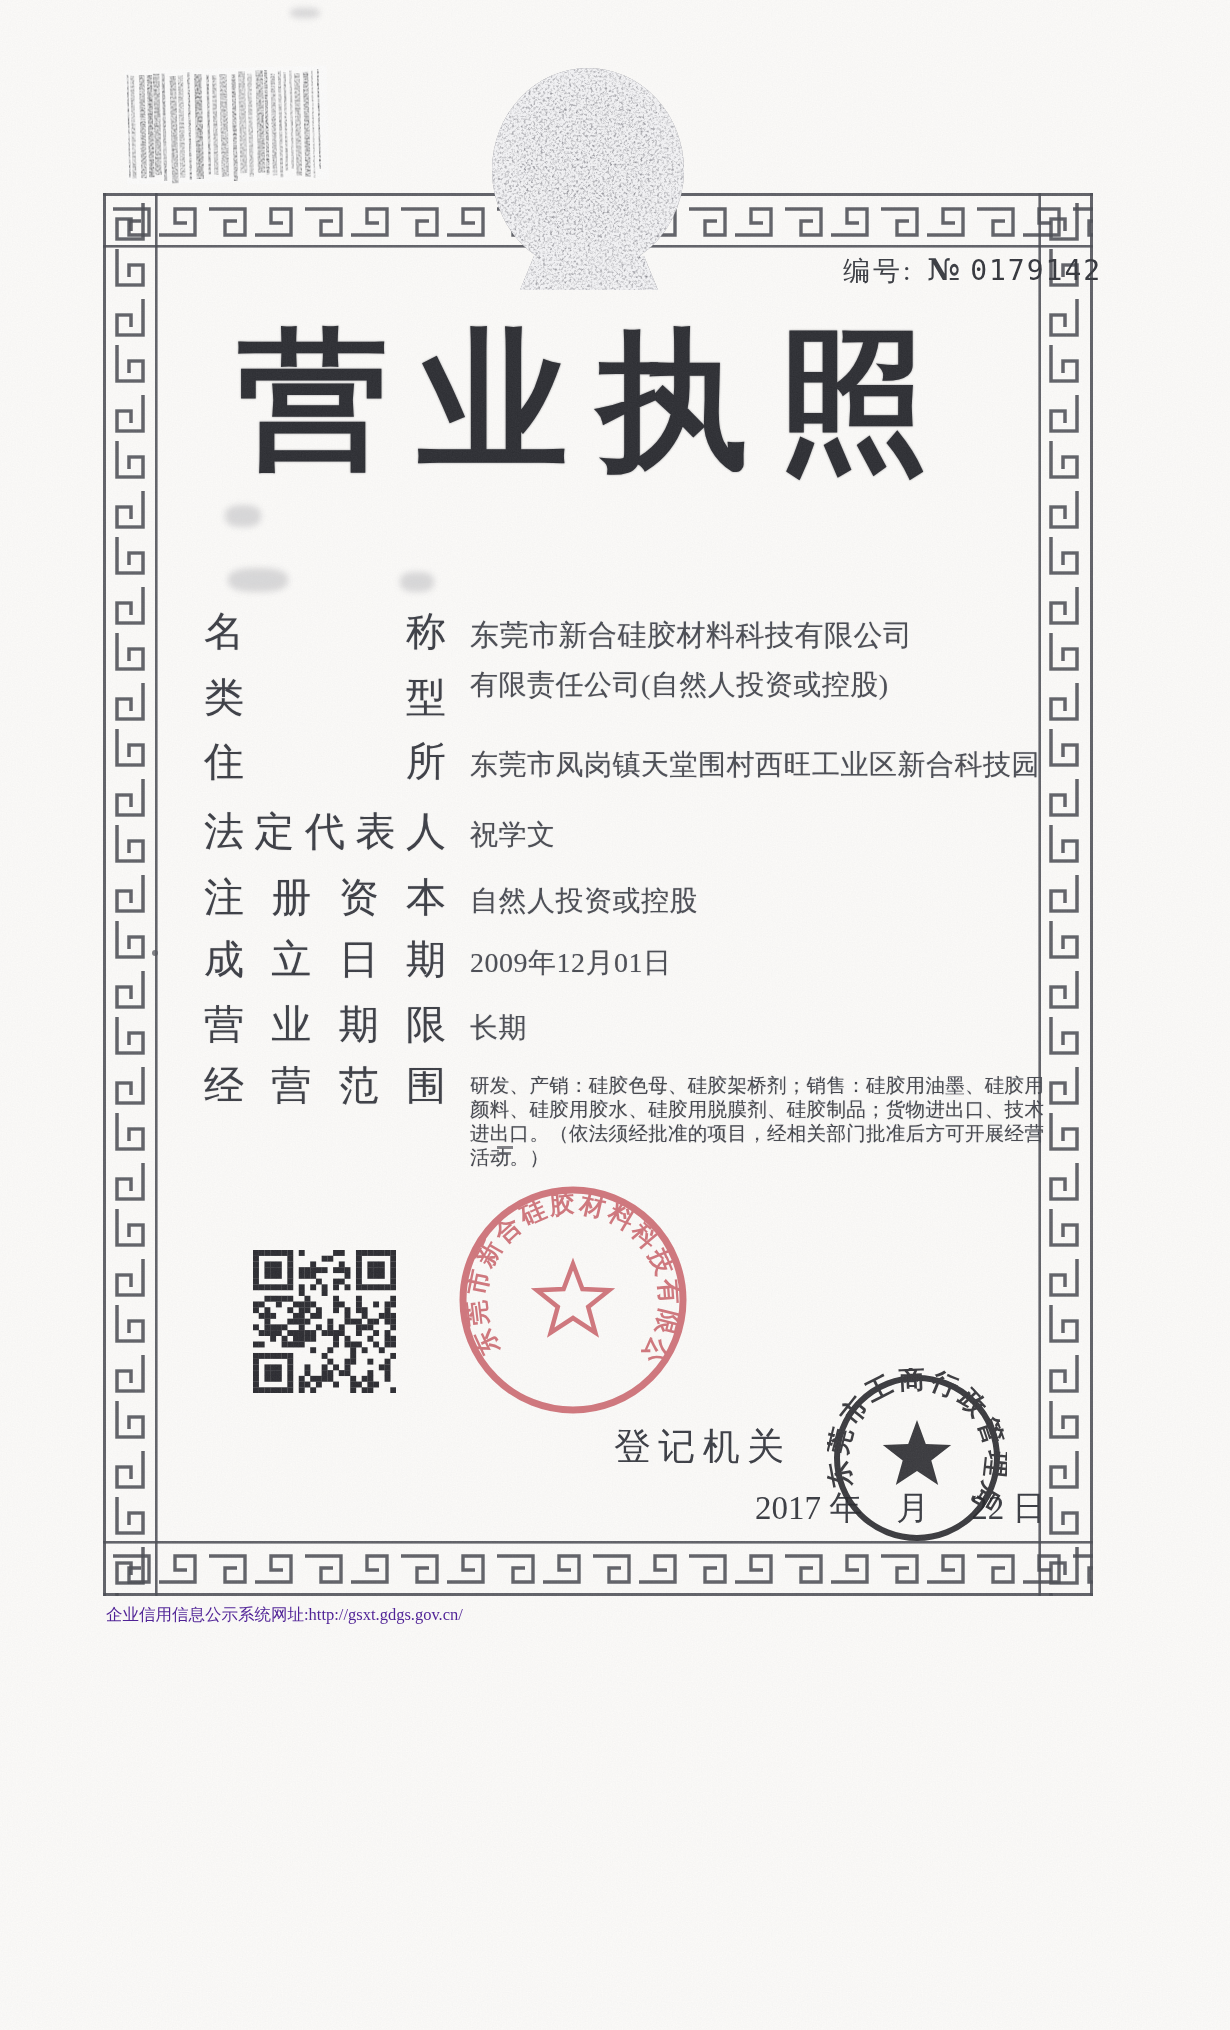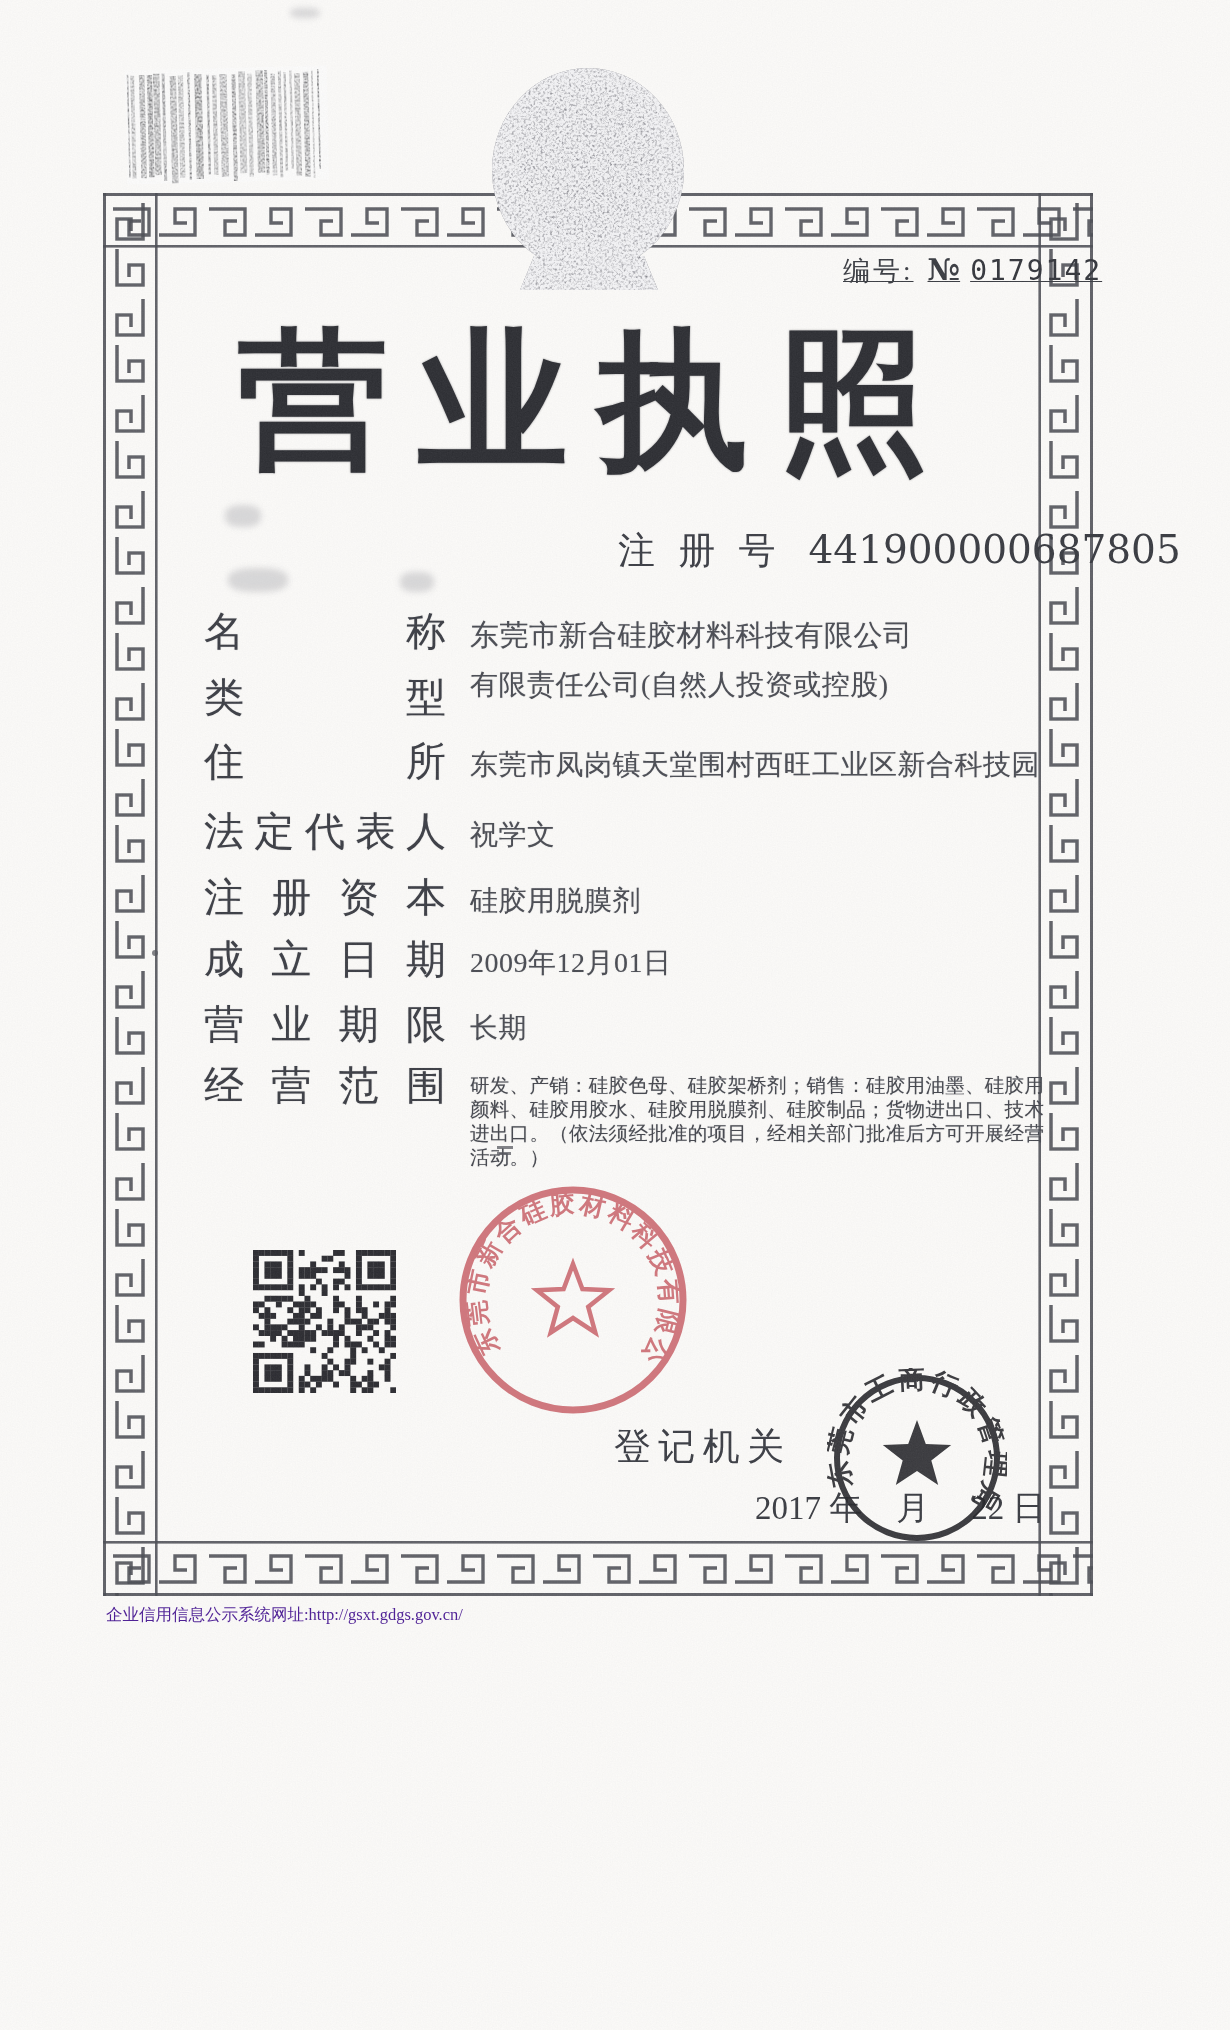--- a/index.html
+++ b/index.html
@@ -7,21 +7,21 @@
          font-family:"Liberation Serif","DejaVu Serif",serif;color:#3e4046;}
 
   
   .band{position:absolute;z-index:1;opacity:.88;}
 
   
   .barcode-wrap{position:absolute;left:126px;top:68px;width:202px;height:114px;transform:rotate(-1.4deg);z-index:2;}
   .emblem-wrap{position:absolute;left:486px;top:64px;width:208px;height:234px;z-index:2;}
 
   
-  .serial{position:absolute;left:843px;top:252px;z-index:3;white-space:nowrap;color:#3a3c42;text-decoration:underline;}
+  .serial{position:absolute;left:843px;top:252px;z-index:3;white-space:nowrap;color:#3a3c42;}
   .serial .lab{font-size:27px;letter-spacing:3px;}
   .serial .pfx{font-size:30px;font-weight:bold;font-family:"DejaVu Serif",serif;margin-left:14px;}
   .serial .num{font-size:28px;font-family:"DejaVu Sans Mono",monospace;letter-spacing:2px;margin-left:10px;color:#34363c;}
 
   
   .title{position:absolute;left:103px;top:318px;width:990px;text-align:center;z-index:3;
          font-family:"DejaVu Sans","Liberation Sans",sans-serif;font-weight:900;
          font-size:150px;letter-spacing:30px;color:#2d2e33;line-height:1.1;
          text-shadow:0 0 2px rgba(45,46,51,.55);}
 
@@ -169,23 +169,20 @@
       </g>
     </svg>
   </div>
 
   <div class="serial">
     <span class="lab">编号:</span><span class="pfx">№</span><span class="num">0179142</span>
   </div>
 
   <div class="title">营业执照</div>
 
-  <div class="regno">
-    <span class="lab">注 册 号</span><span class="val">441900000687805</span>
-  </div>
 
   <div class="row">
     <div class="flabel spread" style="top:610px">
         <span>名</span>
         <span>称</span>
       </div>
     <div class="fvalue" style="top:610px;font-size:29px;">东莞市新合硅胶材料科技有限公司</div>
   </div>
   <div class="row">
     <div class="flabel spread" style="top:676px">
@@ -211,21 +208,21 @@
       </div>
     <div class="fvalue" style="top:810px">祝学文</div>
   </div>
   <div class="row">
     <div class="flabel spread" style="top:876px">
         <span>注</span>
         <span>册</span>
         <span>资</span>
         <span>本</span>
       </div>
-    <div class="fvalue" style="top:876px">硅胶用脱膜剂</div>
+    <div class="fvalue" style="top:876px">自然人投资或控股</div>
   </div>
   <div class="row">
     <div class="flabel spread" style="top:938px">
         <span>成</span>
         <span>立</span>
         <span>日</span>
         <span>期</span>
       </div>
     <div class="fvalue" style="top:938px">2009年12月01日</div>
   </div>

